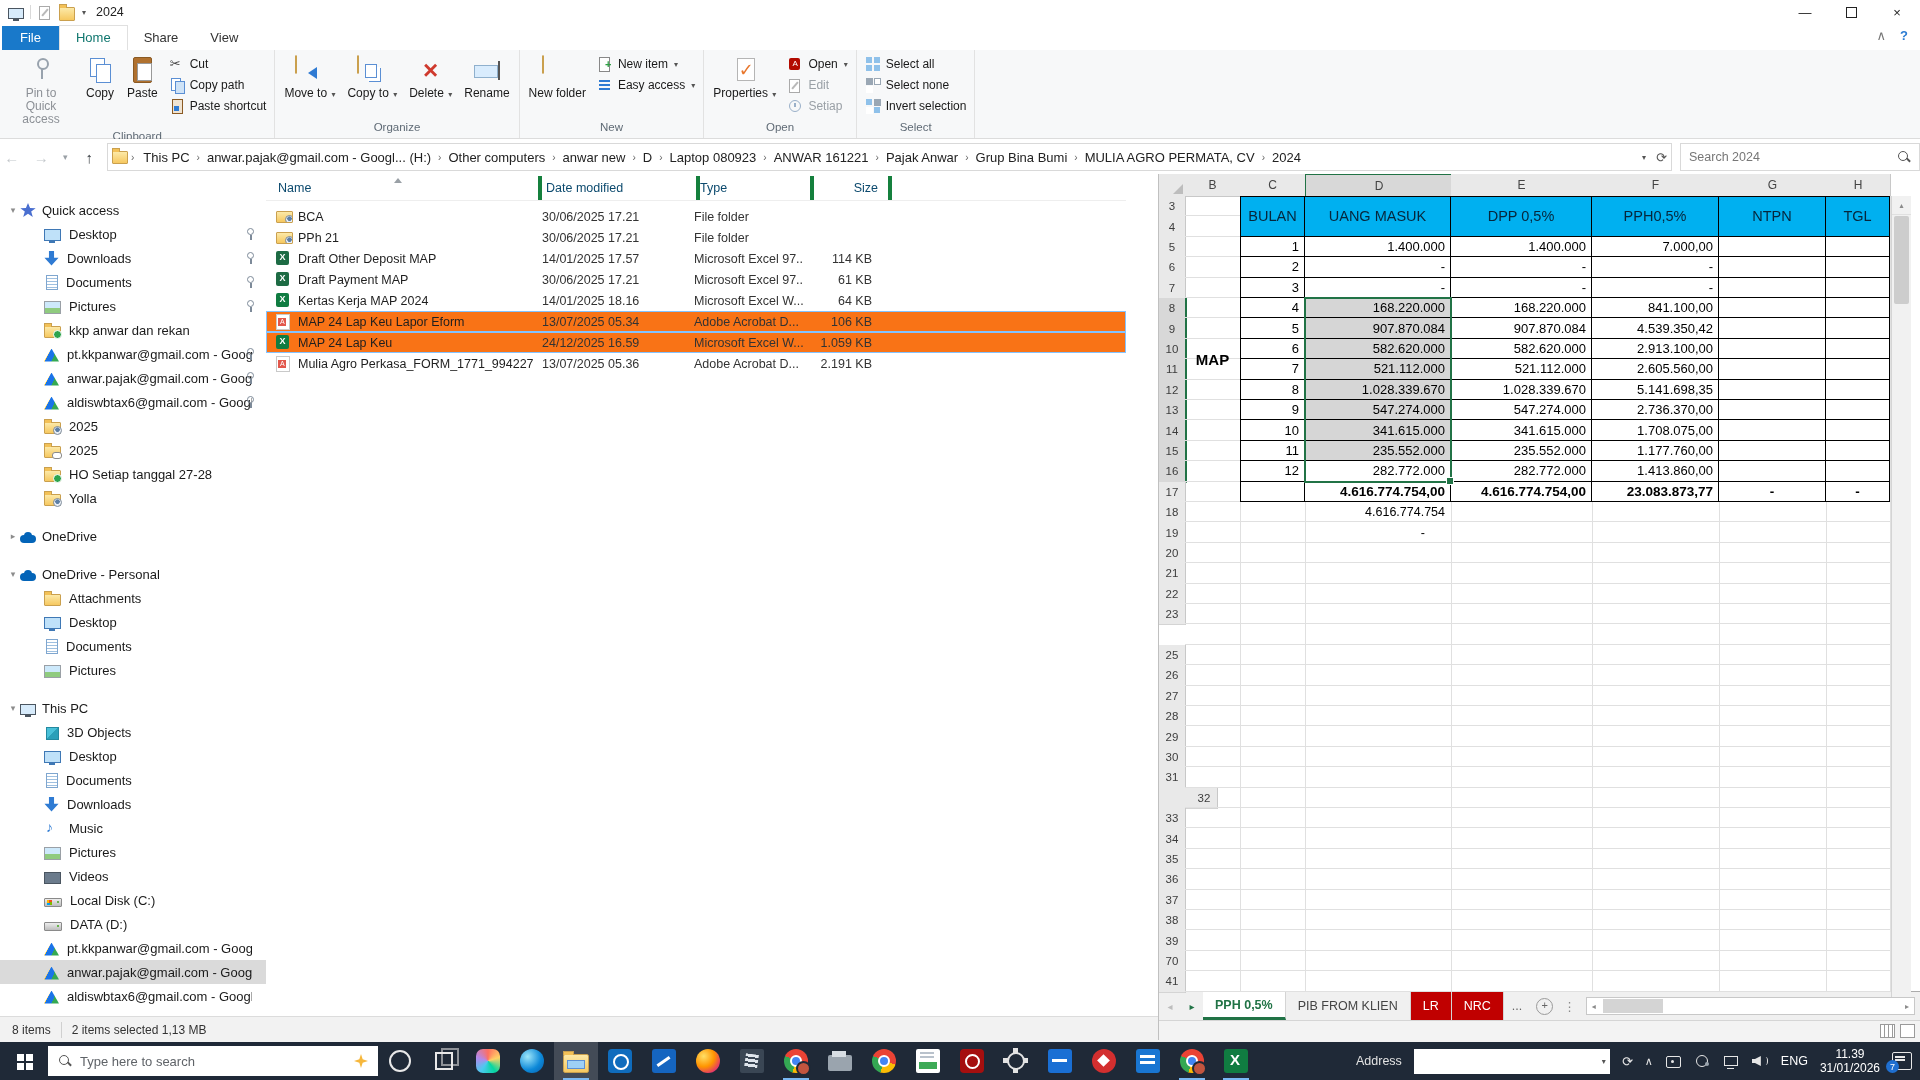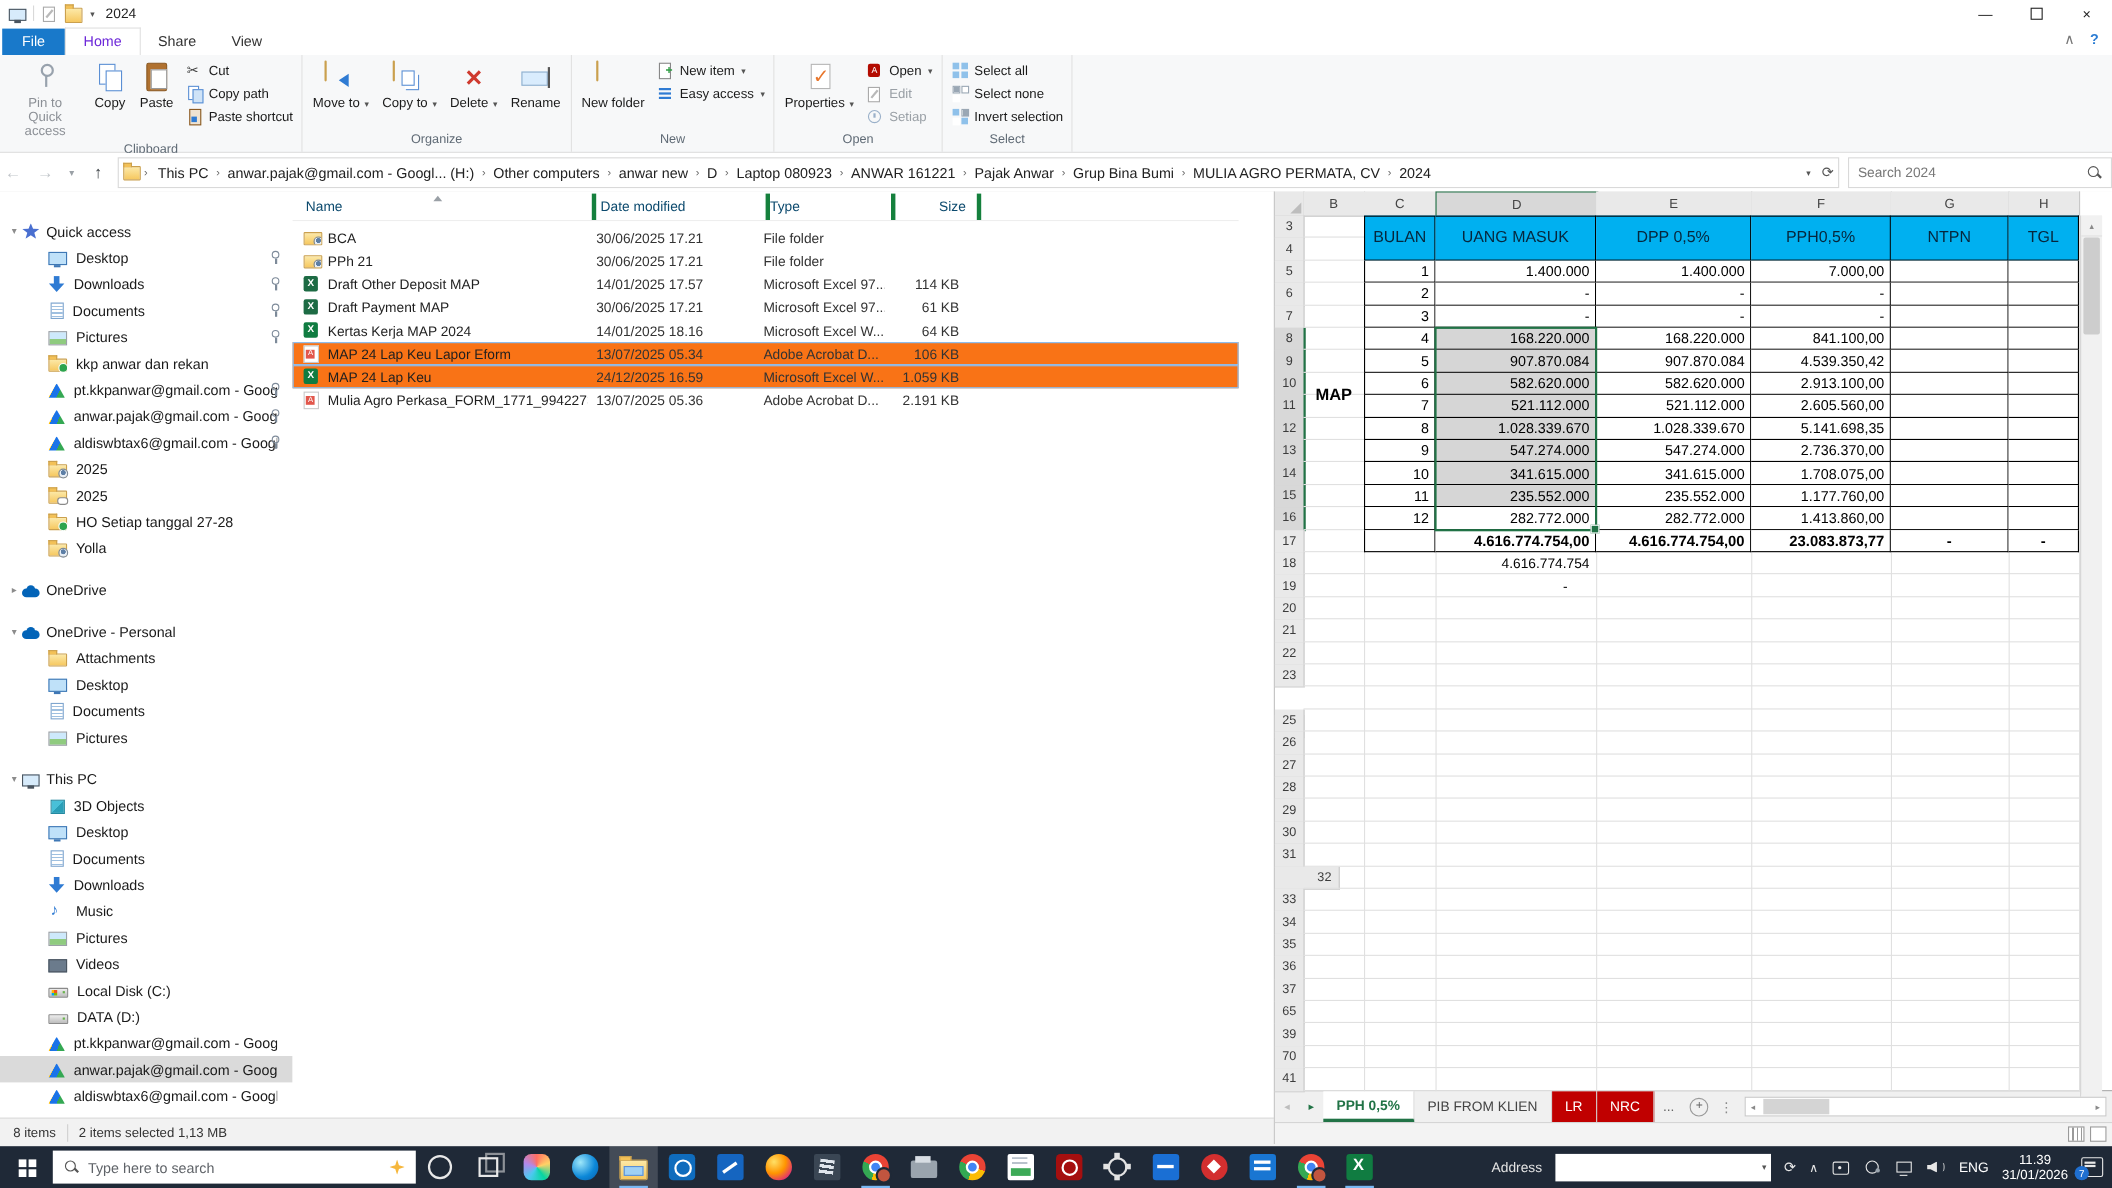--- a/index.html
+++ b/index.html
@@ -9,21 +9,21 @@
   .qat{display:flex;align-items:center;gap:6px;padding-left:8px;}
   .qat .sep{width:1px;height:14px;background:#d9d9d9;}
   .win-title{font-size:12.5px;color:#222;margin-left:10px;}
   .win-controls{position:absolute;right:0;top:0;display:flex;height:24px;}
   .wc{width:46px;height:24px;display:flex;align-items:center;justify-content:center;font-size:13px;color:#222;}
   .wc .maxbox{width:9px;height:9px;border:1px solid #222;display:block;}
   
   #ribbontabs{position:absolute;left:0;top:24px;width:1920px;height:26px;background:#fff;border-bottom:1px solid #e4e4e4;display:flex;align-items:flex-end;}
   .rtab{padding:4px 16px 5px 16px;font-size:13px;color:#333;}
   .rtab.file{background:#1979ca;color:#fff;margin-left:2px;padding:4px 18px 5px 18px;}
-  .rtab.active{background:#fff;border:1px solid #e0e0e0;border-bottom:none;color:#6d28d9;}
+  .rtab.active{background:#fff;border:1px solid #e0e0e0;border-bottom:none;color:#0f766e;}
   .rtabs-right{position:absolute;right:12px;top:28px;display:flex;gap:14px;font-size:13px;color:#777;}
   .rtabs-right .help{color:#2b7cd3;font-weight:bold;}
   
   #ribbon{position:absolute;left:0;top:50px;width:1920px;height:88px;background:#f7f8f9;border-bottom:1px solid #dcdcdc;display:flex;}
   .rgroup{display:flex;flex-direction:column;padding:2px 4px 0 4px;border-right:1px solid #e2e2e2;}
   .rbody{display:flex;flex:1;align-items:flex-start;gap:2px;}
   .rgrouplabel{height:17px;text-align:center;font-size:11.5px;color:#5f6a75;}
   .rbtn{display:flex;flex-direction:column;align-items:center;justify-content:flex-start;padding:4px 5px;border-radius:2px;}
   .rbtn .rlabel{font-size:12px;color:#1a1a1a;text-align:center;line-height:13px;margin-top:3px;max-width:64px;}
   .rbtn.grey .rlabel{color:#8c9096;}
@@ -726,21 +726,21 @@
         <div class="xl-rowhdr" style="top: 532px; height: 20.4px;">28</div>
         <div class="xl-rowhdr" style="top: 552.4px; height: 20.4px;">29</div>
         <div class="xl-rowhdr" style="top: 572.8px; height: 20.4px;">30</div>
         <div class="xl-rowhdr" style="top: 593.2px; height: 20.4px;">31</div>
         <div class="xl-rowhdr" style="top: 613.6px; height: 20.4px; padding-left: 32px;">32</div>
         <div class="xl-rowhdr" style="top: 634px; height: 20.4px;">33</div>
         <div class="xl-rowhdr" style="top: 654.4px; height: 20.4px;">34</div>
         <div class="xl-rowhdr" style="top: 674.8px; height: 20.4px;">35</div>
         <div class="xl-rowhdr" style="top: 695.2px; height: 20.4px;">36</div>
         <div class="xl-rowhdr" style="top: 715.6px; height: 20.4px;">37</div>
-        <div class="xl-rowhdr" style="top: 736px; height: 20.4px;">65</div>
+        <div class="xl-rowhdr" style="top: 736px; height: 20.4px;">38</div>
         <div class="xl-rowhdr" style="top: 756.4px; height: 20.4px;">39</div>
         <div class="xl-rowhdr" style="top: 776.8px; height: 20.4px;">70</div>
         <div class="xl-rowhdr" style="top: 797.2px; height: 20.4px;">41</div>
         <div class="gline-v" style="left: 81px; height: 795.6px;"></div>
         <div class="gline-v" style="left: 146px; height: 795.6px;"></div>
         <div class="gline-v" style="left: 292px; height: 795.6px;"></div>
         <div class="gline-v" style="left: 433px; height: 795.6px;"></div>
         <div class="gline-v" style="left: 560px; height: 795.6px;"></div>
         <div class="gline-v" style="left: 667px; height: 795.6px;"></div>
         <div class="gline-v" style="left: 731px; height: 795.6px;"></div>

